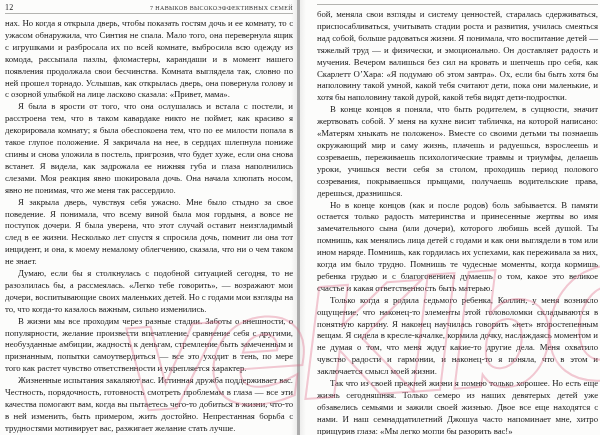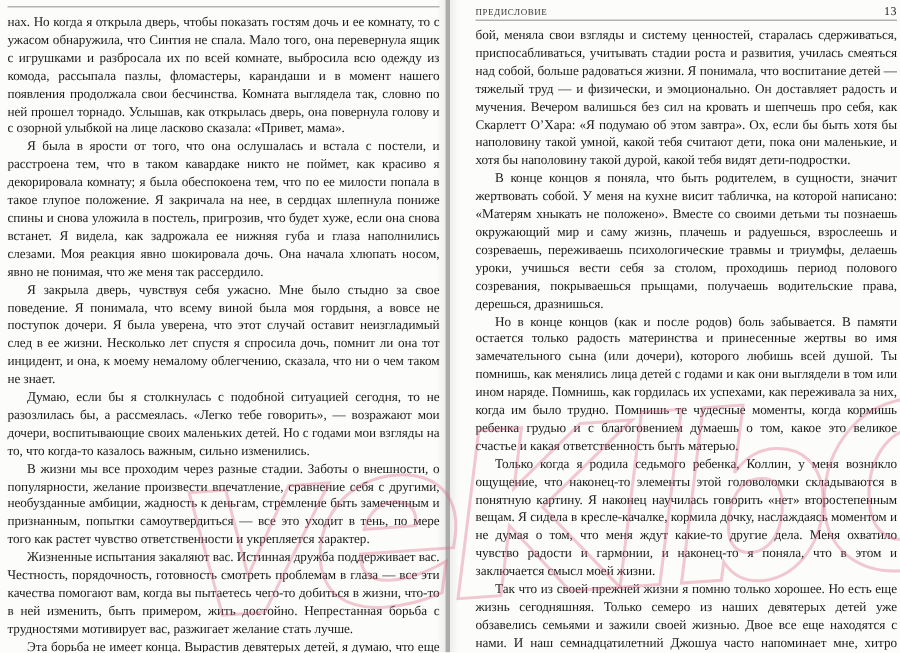--- a/index.html
+++ b/index.html
@@ -81,37 +81,37 @@
     pointer-events: none;
     z-index: 5;
   }
 </style>
 </head>
 <body>
 
 <div class="spread">
 
   <div class="page left">
+    <div class="pagehead">
+      <span class="pgnum">12</span>
+      <span class="runtitle">7 НАВЫКОВ ВЫСОКОЭФФЕКТИВНЫХ СЕМЕЙ</span>
+    </div>
     <div class="headrule"></div>
     <div class="body">
       <p>нах. Но когда я открыла дверь, чтобы показать гостям дочь и ее комнату, то с ужасом обнаружила, что Синтия не спала. Мало того, она перевернула ящик с игрушками и разбросала их по всей комнате, выбросила всю одежду из комода, рассыпала пазлы, фломастеры, карандаши и в момент нашего появления продолжала свои бесчинства. Комната выглядела так, словно по ней прошел торнадо. Услышав, как открылась дверь, она повернула голову и с озорной улыбкой на лице ласково сказала: «Привет, мама».</p>
       <p class="ind">Я была в ярости от того, что она ослушалась и встала с постели, и расстроена тем, что в таком кавардаке никто не поймет, как красиво я декорировала комнату; я была обеспокоена тем, что по ее милости попала в такое глупое положение. Я закричала на нее, в сердцах шлепнула пониже спины и снова уложила в постель, пригрозив, что будет хуже, если она снова встанет. Я видела, как задрожала ее нижняя губа и глаза наполнились слезами. Моя реакция явно шокировала дочь. Она начала хлюпать носом, явно не понимая, что же меня так рассердило.</p>
       <p class="ind">Я закрыла дверь, чувствуя себя ужасно. Мне было стыдно за свое поведение. Я понимала, что всему виной была моя гордыня, а вовсе не поступок дочери. Я была уверена, что этот случай оставит неизгладимый след в ее жизни. Несколько лет спустя я спросила дочь, помнит ли она тот инцидент, и она, к моему немалому облегчению, сказала, что ни о чем таком не знает.</p>
       <p class="ind">Думаю, если бы я столкнулась с подобной ситуацией сегодня, то не разозлилась бы, а рассмеялась. «Легко тебе говорить», — возражают мои дочери, воспитывающие своих маленьких детей. Но с годами мои взгляды на то, что когда-то казалось важным, сильно изменились.</p>
       <p class="ind">В жизни мы все проходим через разные стадии. Заботы о внешности, о популярности, желание произвести впечатление, сравнение себя с другими, необузданные амбиции, жадность к деньгам, стремление быть замеченным и признанным, попытки самоутвердиться — все это уходит в тень, по мере того как растет чувство ответственности и укрепляется характер.</p>
       <p class="ind">Жизненные испытания закаляют вас. Истинная дружба поддерживает вас. Честность, порядочность, готовность смотреть проблемам в глаза — все эти качества помогают вам, когда вы пытаетесь чего-то добиться в жизни, что-то в ней изменить, быть примером, жить достойно. Непрестанная борьба с трудностями мотивирует вас, разжигает желание стать лучше.</p>
       <p class="ind">Эта борьба не имеет конца. Вырастив девятерых детей, я думаю, что еще только начинаю что-то понимать в жизни. Много раз случалось, что я выходила из себя, что-то неправильно воспринимала, рубила с плеча, не слушала, совершала необдуманные поступки. Но одновременно я старалась учиться на своих ошибках. Я просила прощения, росла над со-</p>
     </div>
   </div>
 
   <div class="page right">
-    <div class="pagehead">
-      <span class="runtitle">ПРЕДИСЛОВИЕ</span>
-      <span class="pgnum">13</span>
-    </div>
     <div class="headrule"></div>
     <div class="body">
       <p>бой, меняла свои взгляды и систему ценностей, старалась сдерживаться, приспосабливаться, учитывать стадии роста и развития, училась смеяться над собой, больше радоваться жизни. Я понимала, что воспитание детей — тяжелый труд — и физически, и эмоционально. Он доставляет радость и мучения. Вечером валишься без сил на кровать и шепчешь про себя, как Скарлетт О’Хара: «Я подумаю об этом завтра». Ох, если бы быть хотя бы наполовину такой умной, какой тебя считают дети, пока они маленькие, и хотя бы наполовину такой дурой, какой тебя видят дети-подростки.</p>
       <p class="ind">В конце концов я поняла, что быть родителем, в сущности, значит жертвовать собой. У меня на кухне висит табличка, на которой написано: «Матерям хныкать не положено». Вместе со своими детьми ты познаешь окружающий мир и саму жизнь, плачешь и радуешься, взрослеешь и созреваешь, переживаешь психологические травмы и триумфы, делаешь уроки, учишься вести себя за столом, проходишь период полового созревания, покрываешься прыщами, получаешь водительские права, дерешься, дразнишься.</p>
       <p class="ind">Но в конце концов (как и после родов) боль забывается. В памяти остается только радость материнства и принесенные жертвы во имя замечательного сына (или дочери), которого любишь всей душой. Ты помнишь, как менялись лица детей с годами и как они выглядели в том или ином наряде. Помнишь, как гордилась их успехами, как переживала за них, когда им было трудно. Помнишь те чудесные моменты, когда кормишь ребенка грудью и с благоговением думаешь о том, какое это великое счастье и какая ответственность быть матерью.</p>
       <p class="ind">Только когда я родила седьмого ребенка, Коллин, у меня возникло ощущение, что наконец-то элементы этой головоломки складываются в понятную картину. Я наконец научилась говорить «нет» второстепенным вещам. Я сидела в кресле-качалке, кормила дочку, наслаждаясь моментом и не думая о том, что меня ждут какие-то другие дела. Меня охватило чувство радости и гармонии, и наконец-то я поняла, что в этом и заключается смысл моей жизни.</p>
       <p class="ind">Так что из своей прежней жизни я помню только хорошее. Но есть еще жизнь сегодняшняя. Только семеро из наших девятерых детей уже обзавелись семьями и зажили своей жизнью. Двое все еще находятся с нами. И наш семнадцатилетний Джошуа часто напоминает мне, хитро прищурив глаза: «Мы легко могли бы разорить вас!»</p>
 
     </div>
   </div>

